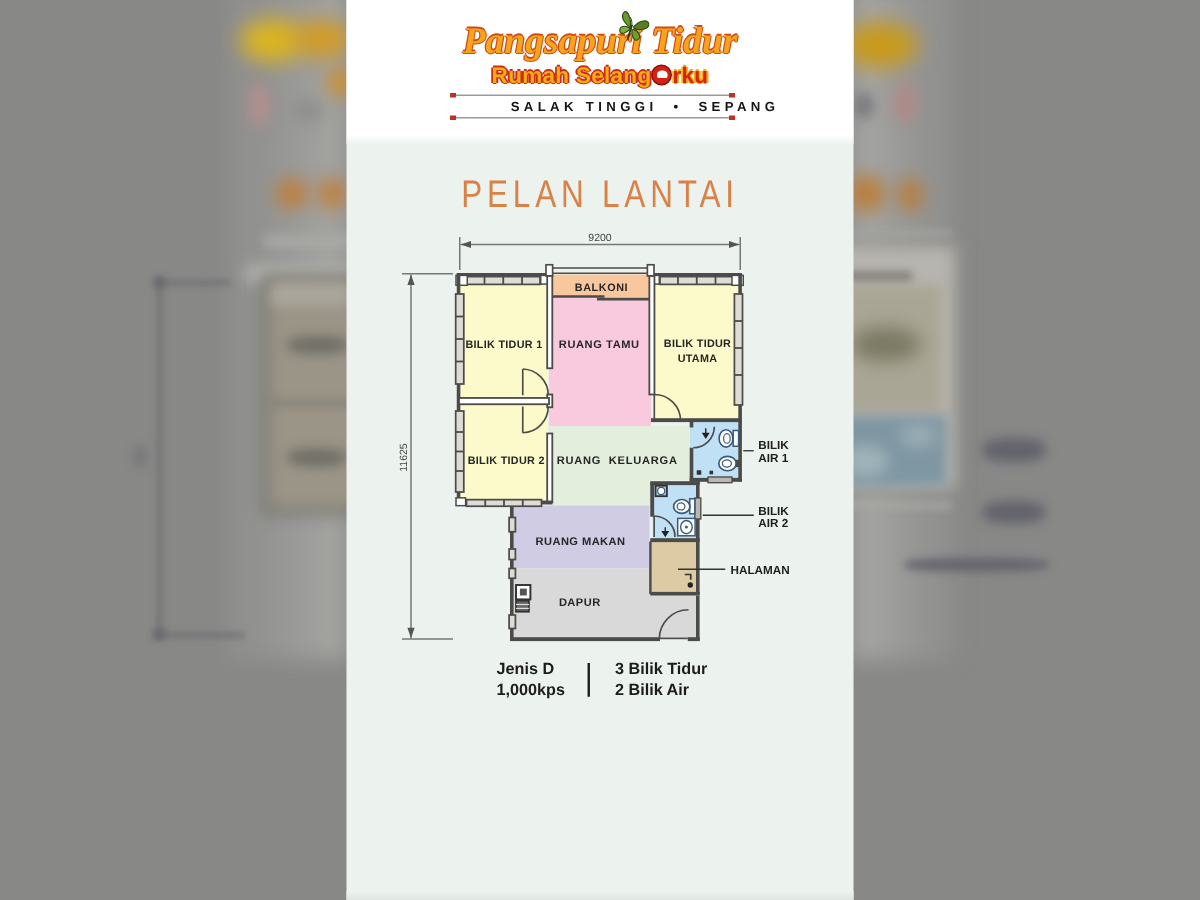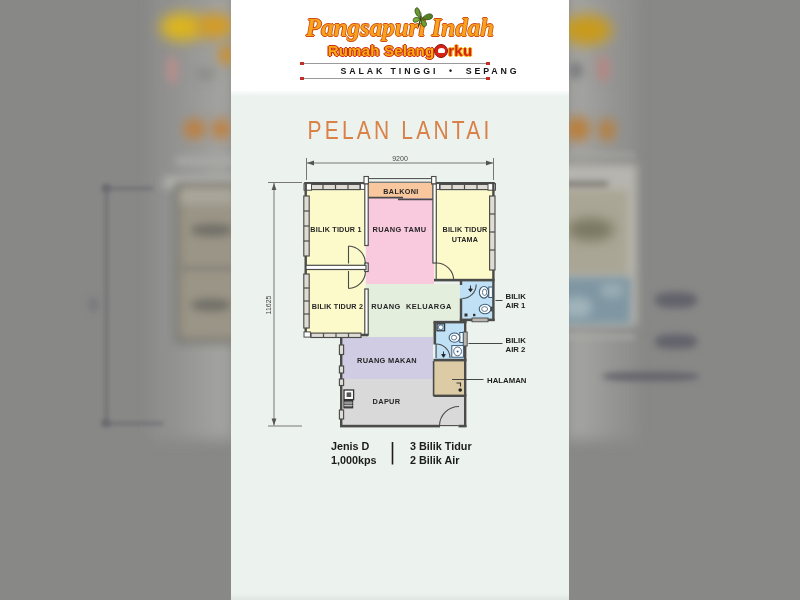--- a/index.html
+++ b/index.html
@@ -93,21 +93,21 @@
 
 <div id="panel">
 
   <div class="hdr"></div>
   <div class="hdrfade"></div>
   <div class="botfade"></div>
 </div>
 
 <div class="abs" style="left:231px;top:0;width:338px;height:150px;">
 
-  <div class="abs" style="left:0;top:14px;width:338px;text-align:center;font-family:'Liberation Serif',serif;font-style:italic;font-weight:bold;font-size:25px;color:#f7a41c;text-shadow:-0.8px 0 #d14a14,0.8px 0 #d14a14,0 -0.8px #d14a14,0 0.8px #d14a14;letter-spacing:0px;">Pangsapuri Indah</div>
+  <div class="abs" style="left:0;top:14px;width:338px;text-align:center;font-family:'Liberation Serif',serif;font-style:italic;font-weight:bold;font-size:25px;color:#f7a41c;text-shadow:-0.8px 0 #d14a14,0.8px 0 #d14a14,0 -0.8px #d14a14,0 0.8px #d14a14;letter-spacing:0px;">Pangsapuri Tidur</div>
 
   <svg class="abs" style="left:179px;top:6px;" width="23" height="24" viewBox="0 0 30 30">
     <g transform="rotate(24 15 15)">
       <path d="M13.5 15 C9 5 3.5 3 3 7 C2.5 12 8.5 15 13 16 Z" fill="#69992f" stroke="#2d4d12" stroke-width="1"></path>
       <path d="M13.5 16.5 C8 16 4.5 19 6.5 22.5 C8.5 26 12.5 22 14 17.5 Z" fill="#7fae3c" stroke="#2d4d12" stroke-width="1"></path>
       <path d="M16 14.5 C19.5 4.5 26.5 3.5 27.5 7.5 C28.5 12 21 15.5 17 15.5 Z" fill="#567f22" stroke="#2d4d12" stroke-width="1"></path>
       <path d="M16.5 16.5 C22 16 26 19.5 24 23 C22 26.5 17 22 15.8 17.5 Z" fill="#6f9e30" stroke="#2d4d12" stroke-width="1"></path>
       <path d="M14 13 L15.8 27" stroke="#2a3d10" stroke-width="1.7"></path>
       <path d="M13.8 13 C12.5 10 11 8.5 9.8 8" stroke="#2a3d10" stroke-width="0.8" fill="none"></path>
     </g>

